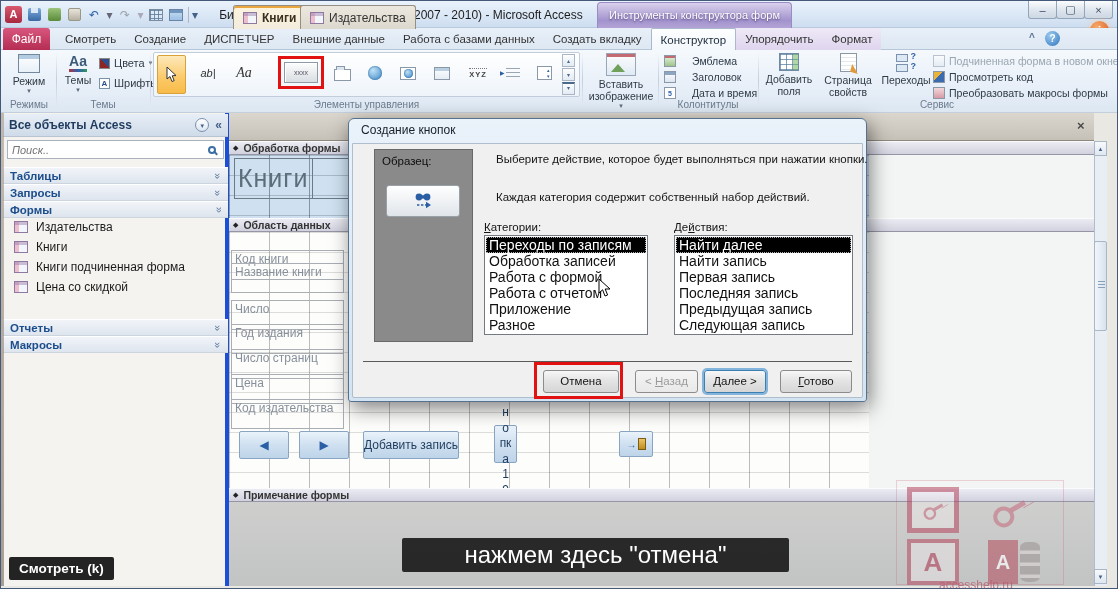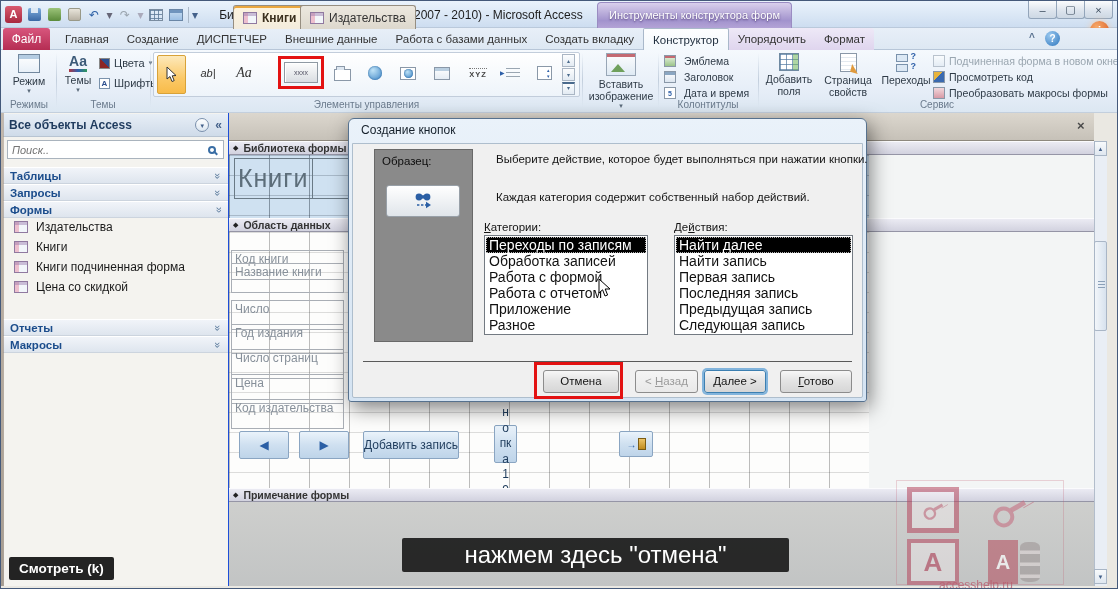--- a/index.html
+++ b/index.html
@@ -54,35 +54,35 @@
   .webctl .globe{width:9px;height:9px}
   .navctl{width:16px;height:13px;border:1px solid #8a98a8;background:linear-gradient(#fff,#e4ecf4);box-shadow:inset 0 3px 0 #b9cee0}
   .xyz{font-size:7.5px;font-weight:bold;color:#444;border-top:1px dotted #777;padding-top:1px;letter-spacing:1px}
   .pagebrk{width:14px;height:11px;background:linear-gradient(#9aa6b2 1.5px,transparent 1.5px);background-size:100% 4px;position:relative}
   .pagebrk::before{content:"▶";position:absolute;left:-6px;top:1px;font-size:6px;color:#2d5fa8}
   .combo{width:15px;height:14px;border:1px solid #8a98a8;background:#fff;font-size:5px;color:#2d5fa8;line-height:6px;text-align:right;padding-right:1px}
   .scrcol{display:flex;flex-direction:column;gap:1px}
   .scrbtn{width:13px;height:13px;border:1px solid #aab6c4;background:linear-gradient(#fcfdfe,#e3ebf3);font-size:6px;color:#4a6a8c;text-align:center;line-height:12px}
   .imgico{width:30px;height:23px;border:1px solid #98a6b6;background:linear-gradient(#fdfdfd,#dfeaf4);box-shadow:inset 0 3px 0 #c46a72;margin-bottom:2px;position:relative}
   .imgico::after{content:"";position:absolute;left:4px;bottom:3px;border-left:7px solid transparent;border-right:7px solid transparent;border-bottom:8px solid #6fa05c}
-  .hdritem{display:flex;align-items:flex-start;gap:8px;font-size:10.5px;color:#2f3b47;white-space:nowrap}
+  .hdritem{display:flex;align-items:flex-start;gap:16px;font-size:10.5px;color:#2f3b47;white-space:nowrap}
   .ico12{width:12px;height:12px;border:1px solid #8a98a8;background:linear-gradient(#fff,#dce6f0)}
   .ico12.pic{box-shadow:inset 0 2px 0 #c46a72;background:linear-gradient(#e8f2e0,#9cc48a)}
   .ico12.ttl{box-shadow:inset 0 3px 0 #8aa6c2}
   .ico12.dt{font-size:7px;color:#2d5fa8;font-weight:bold;text-align:center;line-height:11px;background:#fff}
   .tblico{width:20px;height:18px;border:1px solid #6f8aa2;background:#fff;background-image:linear-gradient(rgba(80,120,160,.7) 1px,transparent 1px),linear-gradient(90deg,rgba(80,120,160,.7) 1px,transparent 1px);background-size:6px 5px;box-shadow:inset -5px 0 0 rgba(110,180,90,.55);margin-bottom:2px}
   .propico{width:17px;height:19px;border:1px solid #8a98a8;background:repeating-linear-gradient(#fff,#fff 3px,#c8d4e0 4px);position:relative;margin-bottom:2px}
   .propico::after{content:"";position:absolute;right:-3px;bottom:-2px;border-left:8px solid transparent;border-top:8px solid #e09a3c;transform:rotate(195deg)}
   .tabordico{width:20px;height:19px;position:relative;margin-bottom:2px}
   .tabordico i{position:absolute;width:12px;height:8px;border:1px solid #7a92ac;background:#dce8f4;font-style:normal}
   .tabordico em{position:absolute;font-style:normal;font-weight:bold;color:#2d5fa8;font-size:9px}
   .srvrow{display:flex;align-items:center;gap:4px;font-size:10.6px;color:#2f3b47;white-space:nowrap}
   .srvrow.dis{color:#9aa6b0}
   
-  .nav{left:2px;top:112px;width:226px;height:473px;background:#f4f3ef;border-right:1px solid #1d4ed8}
+  .nav{left:2px;top:112px;width:226px;height:473px;background:#f4f3ef;border-right:4px solid #1d4ed8}
   .navhdr{left:0;top:1px;width:225px;height:23px;background:linear-gradient(#e7eef6,#cfdbe9);border-bottom:1px solid #b8c4d2;display:flex;align-items:center;padding:0 6px;font-size:12px;font-weight:bold;color:#1f3b5e}
   .navhdr .sp{flex:1}
   .circbtn{width:14px;height:14px;border:1px solid #7a90ac;border-radius:50%;background:linear-gradient(#fff,#dce6f0);font-size:7px;color:#44618a;text-align:center;line-height:13px;margin-right:6px}
   .collpane{color:#44618a;font-size:12px;font-weight:bold}
   .searchrow{left:4px;top:27px;width:217px;height:19px;background:#fff;border:1px solid #a9b3bd;display:flex;align-items:center}
   .searchrow input{flex:1;border:none;outline:none;font-size:11px;font-style:italic;color:#444;padding:0 4px;background:transparent;font-family:inherit}
   .lens{width:8px;height:8px;border:2px solid #3a6ea5;border-radius:50%;position:relative;margin-right:7px}
   .lens::after{content:"";position:absolute;width:5px;height:2px;background:#3a6ea5;transform:rotate(45deg);right:-4px;bottom:-2px}
   .ngh{left:0;width:225px;height:17px;background:linear-gradient(#f1f4f9,#dee5ee);border-top:1px solid #fff;border-bottom:1px solid #ccd4de;color:#1c4d8c;font-weight:bold;font-size:11.5px;display:flex;align-items:center;justify-content:space-between;padding:0 7px}
   .chev{display:inline-block;transform:rotate(90deg);color:#5a7a9c;font-size:11px;font-weight:normal}
@@ -181,21 +181,21 @@
       <div class="winbtn">–</div>
       <div class="winbtn">▢</div>
       <div class="winbtn">×</div>
     </div>
   </div>
   <div class="abs infobadge">i</div>
 
   <div class="abs tabrow"></div>
   <div class="abs ftab">Файл</div>
   <div class="abs rtabs">
-    <span class="rtab">Главная</span>
+    <span class="rtab">Смотреть</span>
     <span class="rtab">Создание</span>
     <span class="rtab" style="text-transform:uppercase">ДИСПЕТЧЕР</span>
     <span class="rtab">Внешние данные</span>
     <span class="rtab">Работа с базами данных</span>
     <span class="rtab">Создать вкладку</span>
     <span class="ctxzone">
       <span class="rtab active">Конструктор</span>
       <span class="rtab">Упорядочить</span>
       <span class="rtab">Формат</span>
     </span>
@@ -382,21 +382,21 @@
     <span>Книги</span>
   </div>
   <div class="abs dtab idle" style="left:299px">
     <span class="form-ico"></span>
     <span>Издательства</span>
   </div>
   <div class="abs docclose">×</div>
 
   <div class="abs band" style="top:140px">
     <span class="mk">◆</span>
-    <span>Библиотека формы</span>
+    <span>Обработка формы</span>
   </div>
   <div class="abs grid-blue" style="left:228px;top:154px;width:640px;height:63px"></div>
   <div class="abs rfill" style="left:868px;top:154px;width:225px;height:63px"></div>
   <div class="abs formtitle">Книги</div>
   <div class="abs formtitle2"></div>
 
   <div class="abs band" style="top:217px">
     <span class="mk">◆</span>
     <span>Область данных</span>
   </div>

